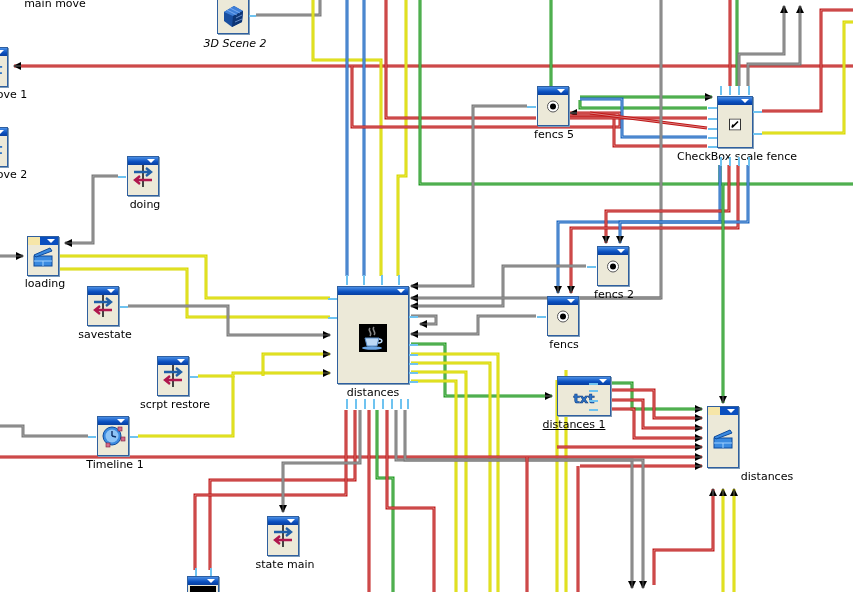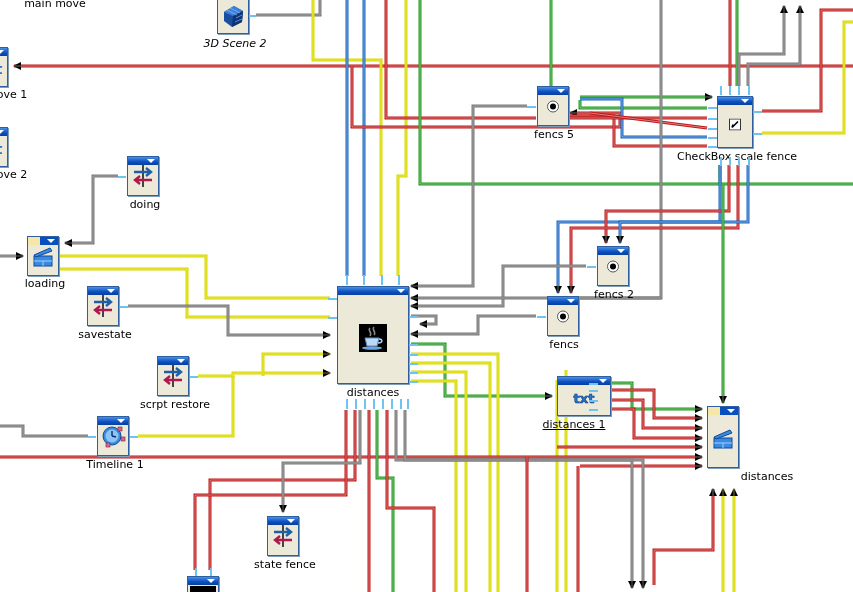--- a/index.html
+++ b/index.html
@@ -302,21 +302,21 @@
 <div class="node state" style="left:267px; top:516px; width:32px; height:40px;">
   <div class="bar">
         <div class="tri"></div>
       </div>
   <div class="icon"><svg width="26" height="26" viewBox="0 0 26 26">
           <line x1="13" y1="2" x2="13" y2="24" stroke="#444" stroke-width="2"></line>
           <path d="M4 9 L20 9 M16 5 L21 9 L16 13" stroke="#1f5fa8" stroke-width="2.4" fill="none"></path>
           <path d="M22 17 L6 17 M10 13 L5 17 L10 21" stroke="#b0174e" stroke-width="2.4" fill="none"></path>
         </svg></div>
 </div>
-<div class="label" style="left:285px; top:558px;">state fence</div>
+<div class="label" style="left:285px; top:558px;">state main</div>
 
 <div class="node" style="left:187px; top:576px; width:32px; height:40px;">
   <div class="bar">
         <div class="tri"></div>
       </div>
   <div style="position:absolute;left:2px;top:9px;width:26px;height:20px;background:#000;"></div>
 </div>
 
 <div class="node radio" style="left:537px; top:86px; width:32px; height:40px;">
   <div class="bar">

